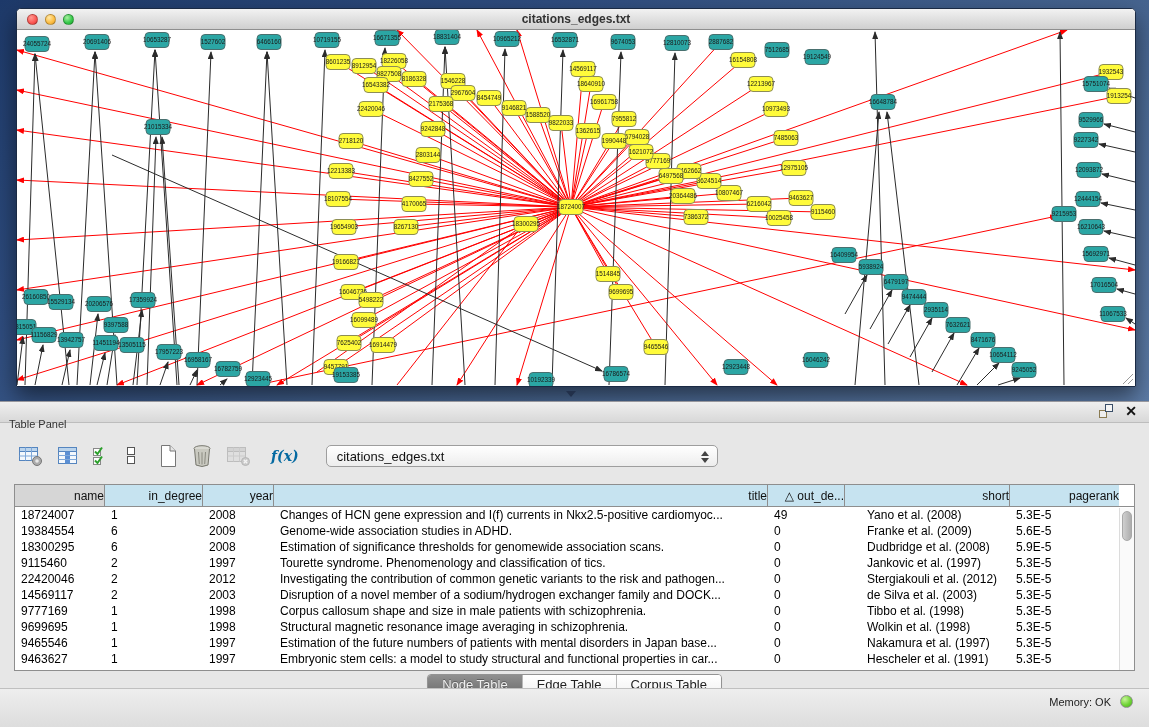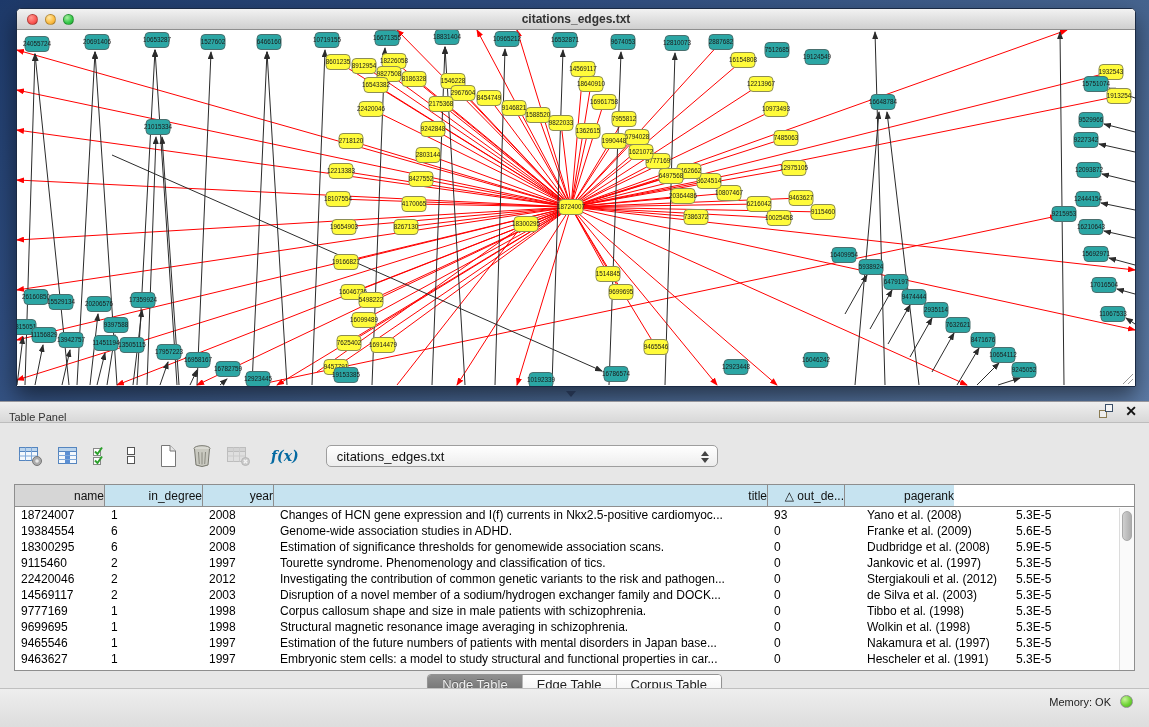--- a/index.html
+++ b/index.html
@@ -42,21 +42,21 @@
   }
   
   .table-panel {
     position:absolute; left:0; top:401px; width:1149px; height:326px;
     background:#E7E7E7; border-top:1px solid #97979D;
   }
   .panel-header {
     height:21px; background:linear-gradient(#EFEFEF,#D8D8D8);
     border-bottom:1px solid #BDBDBD; position:relative;
   }
-  .panel-header .panel-title { position:absolute; left:9px; top:9px; font-size:11px; color:#333; }
+  .panel-header .panel-title { position:absolute; left:9px; top:16px; font-size:11px; color:#333; }
   .panel-header .hdr-icons { position:absolute; right:12px; top:2px; display:flex; gap:12px; align-items:center; }
   .float-icon { width:14px; height:14px; position:relative; display:inline-block; cursor:pointer; }
   .float-icon .sq1 { position:absolute; left:0; bottom:0; width:8px; height:8px; border:1.5px solid #8A7B52; background:#EEE; }
   .float-icon .sq2 { position:absolute; right:0; top:0; width:8px; height:8px; border:1.5px solid #3A4E68; background:#F6F6F6; }
   .close-x { font-size:14px; font-weight:bold; color:#111; line-height:14px; cursor:pointer; }
   .toolbar {
     height:42px; display:flex; align-items:center; padding-left:18px; gap:13px;
     margin-top:12px;
   }
   .tool-btn { background:none; border:none; padding:0; display:inline-flex; align-items:center; cursor:pointer; }
@@ -611,29 +611,30 @@
     </div>
   </div>
 
   <div class="table-wrap">
     <div class="thead" id="thead">
         <div class="th col-0 gray">name</div>
         <div class="th col-1">in_degree</div>
         <div class="th col-2">year</div>
         <div class="th col-3">title</div>
         <div class="th col-4">△ out_de...</div>
+        <div class="th col-5">short</div>
         <div class="th col-6">pagerank</div>
       </div>
     <div id="tbody">
         <div class="tr">
           <div class="td col-0">18724007</div>
           <div class="td col-1">1</div>
           <div class="td col-2">2008</div>
           <div class="td col-3">Changes of HCN gene expression and I(f) currents in Nkx2.5-positive cardiomyoc...</div>
-          <div class="td col-4">93</div>
+          <div class="td col-4">49</div>
           <div class="td col-5 short-col">Yano et al. (2008)</div>
           <div class="td col-6">5.3E-5</div>
         </div>
         <div class="tr">
           <div class="td col-0">19384554</div>
           <div class="td col-1">6</div>
           <div class="td col-2">2009</div>
           <div class="td col-3">Genome-wide association studies in ADHD.</div>
           <div class="td col-4">0</div>
           <div class="td col-5 short-col">Franke et al. (2009)</div>

